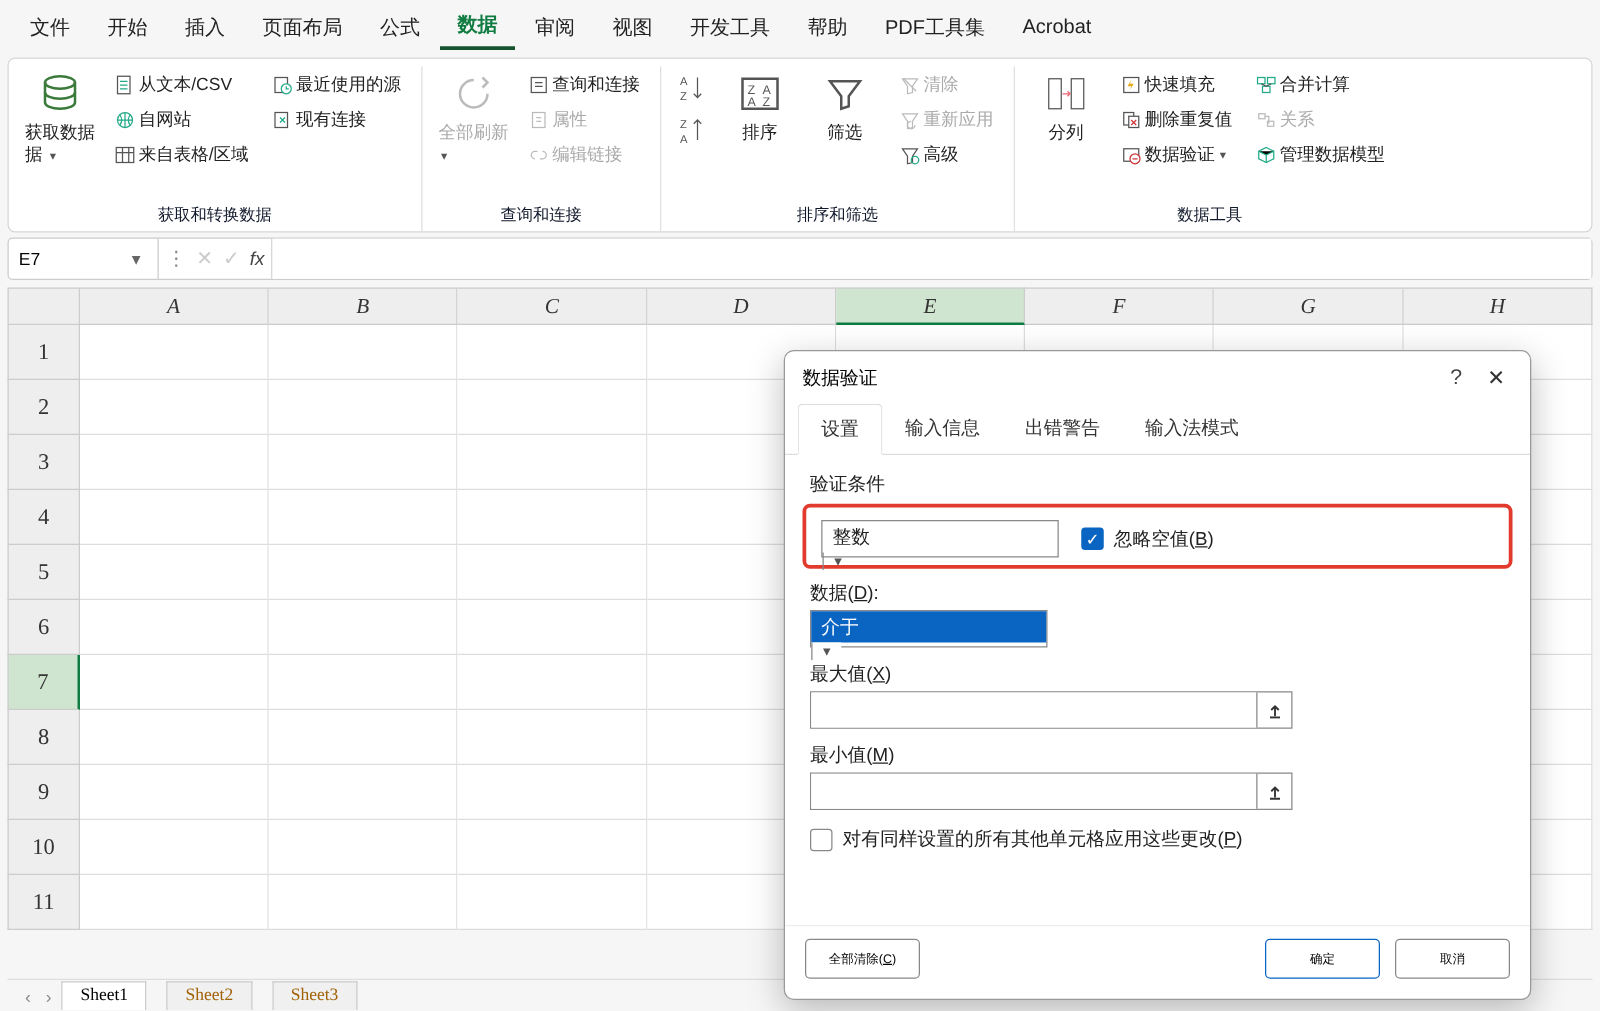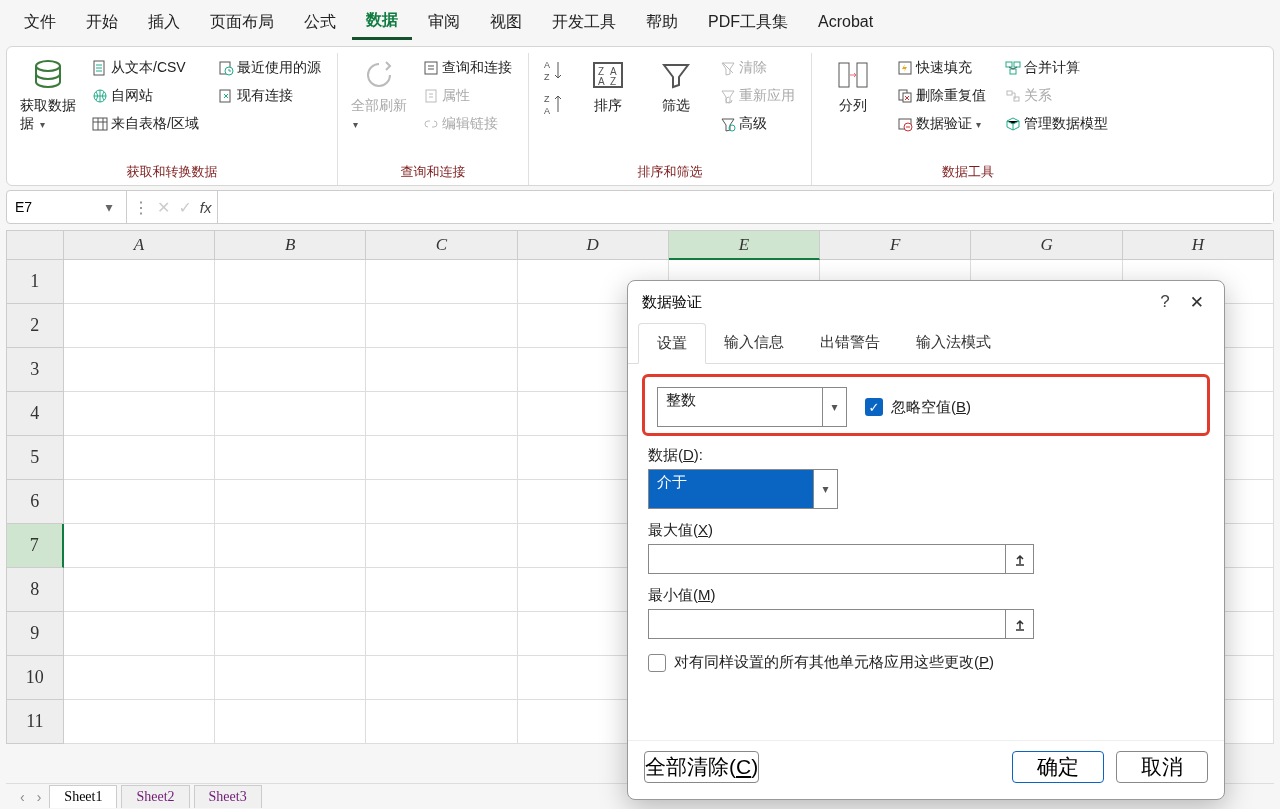--- a/index.html
+++ b/index.html
@@ -8,21 +8,21 @@
 
 .tab-row { display: flex; align-items: center; height: 44px; padding: 0 10px; gap: 2px; background: #f6f6f6; }
 .tab { padding: 6px 14px; font-size: 16px; color: #222; cursor: pointer; }
 .tab.active { color: #107c41; border-bottom: 3px solid #14532d; font-weight: 600; }
 
 
 .ribbon { display: flex; align-items: stretch; background: #fff; border: 1px solid #d6d6d6; border-radius: 6px; margin: 2px 6px 4px 6px; height: 140px; padding: 6px 0 0 0; }
 .rgroup { display: flex; flex-direction: column; padding: 0 12px; border-right: 1px solid #e0e0e0; }
 .rgroup:last-child { border-right: none; }
 .rgroup-body { display: flex; align-items: flex-start; gap: 10px; flex: 1; }
-.rgroup-label { text-align: center; font-size: 13px; color: #7f1d1d; padding: 2px 0 4px 0; }
+.rgroup-label { text-align: center; font-size: 13px; color: #0f172a; padding: 2px 0 4px 0; }
 .rbtn-big { display: flex; flex-direction: column; align-items: center; justify-content: flex-start; width: 58px; padding-top: 4px; cursor: pointer; font-size: 14px; color: #222; gap: 4px; }
 .rbtn-big .ic { width: 36px; height: 36px; display: flex; align-items: center; justify-content: center; }
 .rbtn-col { display: flex; flex-direction: column; gap: 6px; padding-top: 4px; }
 .rbtn-sm { display: flex; align-items: center; gap: 2px; font-size: 14px; color: #222; cursor: pointer; padding: 2px 4px; white-space: nowrap; }
 .rbtn-sm.disabled { color: #aaa; }
 .ic-sm { width: 18px; height: 18px; display: inline-flex; align-items: center; justify-content: center; flex-shrink: 0; }
 .chev { font-size: 10px; color: #555; margin-left: 2px; }
 
 
 .formula-bar { display: flex; align-items: center; height: 34px; margin: 0 6px; background: #fff; border: 1px solid #ccc; border-radius: 4px; }
@@ -41,50 +41,50 @@
 .row { display: flex; height: 44px; }
 .row-h { width: 58px; border: 1px solid #ccc; border-top: none; background: #eee; display: flex; align-items: center; justify-content: center; font-size: 18px; color: #333; font-family: Georgia, serif; }
 .row-h.sel { background: #d0e5d0; border-right: 2px solid #107c41; }
 .cell { width: 152px; border: 1px solid #ddd; border-top: none; border-left: none; background: #fff; }
 .cell.active { outline: 2px solid #107c41; outline-offset: -2px; }
 
 
 .sheets { position: absolute; bottom: 0; left: 6px; right: 6px; height: 26px; display: flex; align-items: center; gap: 4px; background: #f6f6f6; padding-left: 10px; font-size: 14px; border-top:1px solid #ddd;}
 .sheets .nav { color:#888; padding:0 4px; cursor:pointer; }
 .sheets .stab { padding: 3px 14px; background:#fff; border:1px solid #ccc; border-bottom:none; cursor:pointer;font-family:Liberation Serif, serif; }
-.sheets .stab.dim { color:#701a75; background:#f0f0f0; }
+.sheets .stab.dim { color:#a16207; background:#f0f0f0;margin-left:12px; }
 
 
 .dialog { position: absolute; left: 627px; top: 280px; width: 598px; height: 520px; background: #fff; border: 1px solid #999; border-radius: 8px; box-shadow: 0 8px 28px rgba(0,0,0,0.25); display: flex; flex-direction: column; }
 .dlg-title { display: flex; align-items: center; height: 42px; padding: 0 14px; font-size: 15px; }
 .dlg-title .spacer { flex: 1; }
 .dlg-help { font-size: 17px; color: #444; padding: 0 14px; cursor: pointer; }
 .dlg-close { font-size: 17px; color: #333; padding: 0 6px; cursor: pointer; }
 .dlg-tabs { display: flex; padding: 0 10px; border-bottom: 1px solid #ddd; }
 .dlg-tab { padding: 10px 18px; font-size: 15px; cursor: pointer; color: #333; }
 .dlg-tab.active { background: #fff; border: 1px solid #ddd; border-bottom: 1px solid #fff; margin-bottom: -1px; border-radius: 4px 4px 0 0; }
 .dlg-body { flex: 1; padding: 14px 20px 8px 20px; font-size: 15px; color: #222; }
 .fs-label { margin-bottom: 10px; }
 .fld-row { margin: 6px 0 12px 0; }
 .fld-lab { margin-bottom: 4px; font-size: 15px; }
 .highlight-box { border: 3px solid #e23b2e; border-radius: 6px; padding: 10px 12px 6px 12px; margin: -4px -6px 10px -6px; display: flex; align-items: center; gap: 18px; }
-.combo { display: flex; align-items: stretch; width: 190px; height: 40px; border: 1px solid #888; background: #fff; }
+.combo { display: flex; align-items: stretch; width: 190px; height: 30px; border: 1px solid #888; background: #fff; flex-direction: column; }
 .combo .cb-txt { flex: 1; padding: 3px 8px; font-size: 15px; }
 .combo .cb-btn { width: 24px; border-left: 1px solid #888; display: flex; align-items: center; justify-content: center; cursor: pointer; font-size: 12px; color: #555; }
 .combo.sel .cb-txt { background: #0a64c2; color: #fff; }
 .chk { display: flex; align-items: center; gap: 8px; cursor: pointer; font-size: 15px; }
 .chk-box { width: 18px; height: 18px; border-radius: 3px; display: flex; align-items: center; justify-content: center; font-size: 13px; }
 .chk-box.checked { background: #0a64c2; color: #fff; }
 .chk-box.unchecked { border: 1px solid #888; background:#fff; }
 .txt-in { display: flex; width: 386px; height: 30px; border: 1px solid #888; }
 .txt-in input { flex: 1; border: none; padding: 0 6px; font-size: 14px; }
 .txt-in .ref-btn { width: 28px; border-left: 1px solid #888; display: flex; align-items: center; justify-content: center; cursor: pointer; }
 .dlg-foot { display: flex; align-items: center; padding: 10px 16px 16px 16px; border-top: 1px solid #eee; gap: 12px; }
 .dlg-foot .spacer { flex: 1; }
-.btn { min-width: 92px; height: 32px; border: 1px solid #888; background: #fff; border-radius: 4px; font-size: 21px; cursor: pointer; display:flex; align-items:center; justify-content:center; }
+.btn { min-width: 92px; height: 32px; border: 1px solid #888; background: #fff; border-radius: 4px; font-size: 10px; cursor: pointer; display:flex; align-items:center; justify-content:center; }
 .btn.primary { border: 1px solid #0a64c2; }
 u { text-decoration: underline; }
 
 svg { display:block; }
 </style>
 </head>
 <body>
 
 <div class="tab-row">
   <div class="tab">文件</div>
@@ -528,20 +528,21 @@
     <span class="dlg-help">?</span>
     <span class="dlg-close">✕</span>
   </div>
   <div class="dlg-tabs">
     <div class="dlg-tab active">设置</div>
     <div class="dlg-tab">输入信息</div>
     <div class="dlg-tab">出错警告</div>
     <div class="dlg-tab">输入法模式</div>
   </div>
   <div class="dlg-body">
+    <div class="fs-label">验证条件</div>
 
 
     <div class="highlight-box">
       <div class="combo">
         <div class="cb-txt">整数</div>
         <div class="cb-btn">▾</div>
       </div>
       <label class="chk">
         <span class="chk-box checked">✓</span>
         <span><span>忽略空值(</span><u>B</u><span>)</span></span>

